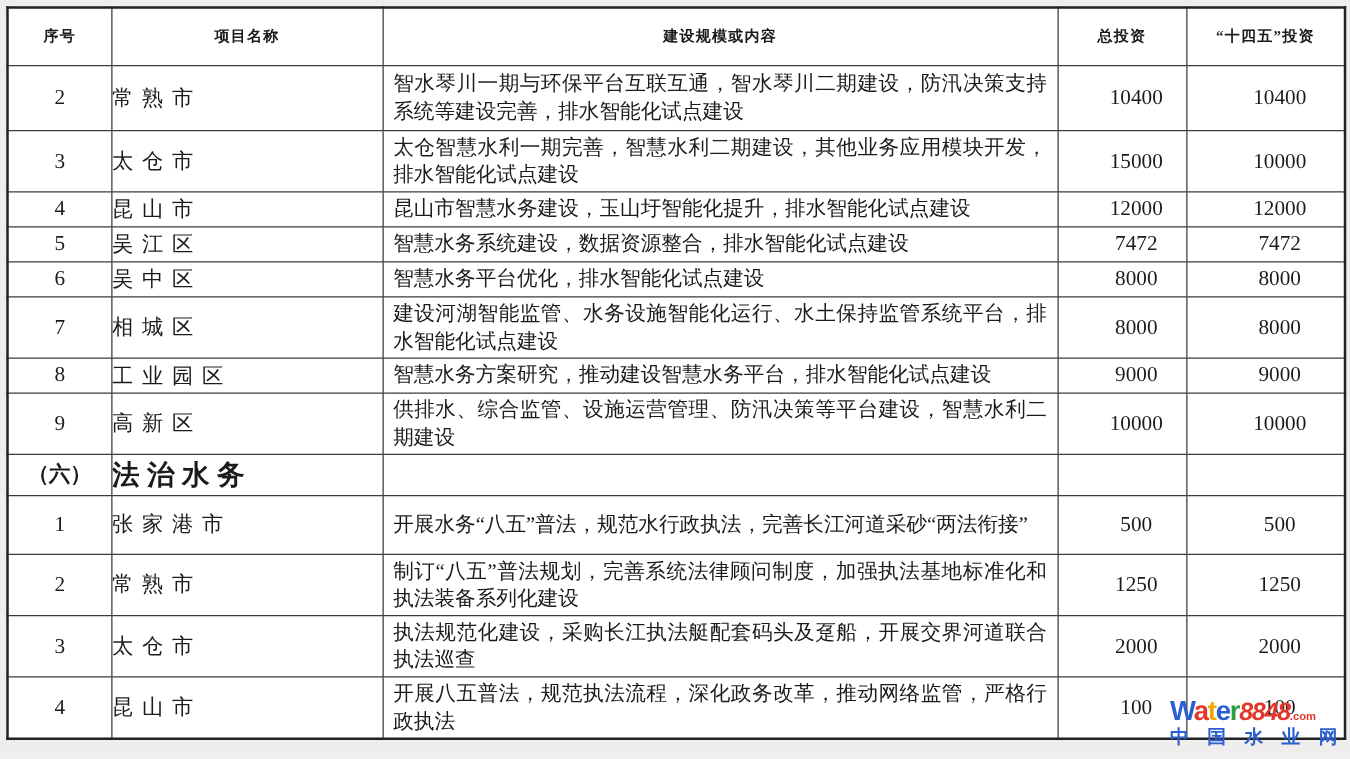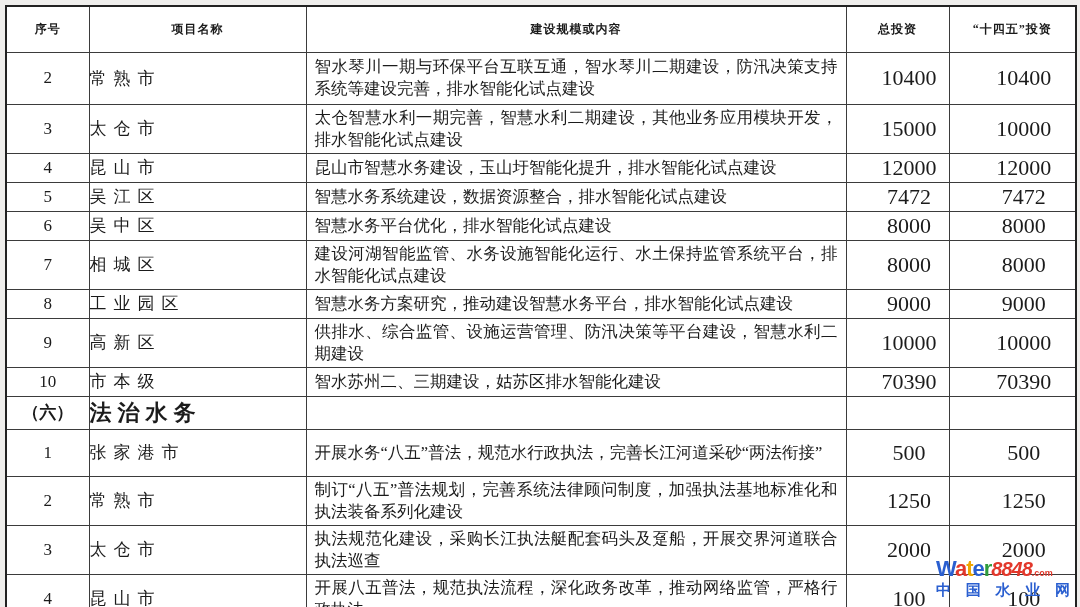--- a/index.html
+++ b/index.html
@@ -49,21 +49,21 @@
   }
   td.col-content {
     text-align:justify;
     font-size:16.5px;
     line-height:22px;
     padding:2px 8px;
     margin-left:12px;
   }
   td.col-total, td.col-plan {
     text-align:center;
-    font-size:22px;
+    font-size:17px;
     padding-left:24px;
   }
   tr.section-row td { font-weight:bold; }
   tr.section-row td.col-name { font-size:22px; letter-spacing:6px; }
 
   
   .watermark {
     position:absolute;
     right:8px;
     bottom:10px;
@@ -175,27 +175,20 @@
           <td class="col-total">9000</td>
           <td class="col-plan">9000</td>
         </tr>
         <tr style="height: 45px;">
           <td class="col-no">9</td>
           <td class="col-name">高新区</td>
           <td class="col-content">供排水、综合监管、设施运营管理、防汛决策等平台建设，智慧水利二期建设</td>
           <td class="col-total">10000</td>
           <td class="col-plan">10000</td>
         </tr>
-        <tr style="height: 27px;">
-          <td class="col-no">10</td>
-          <td class="col-name">市本级</td>
-          <td class="col-content">智水苏州二、三期建设，姑苏区排水智能化建设</td>
-          <td class="col-total">70390</td>
-          <td class="col-plan">70390</td>
-        </tr>
         <tr class="section-row" style="height: 28px;">
           <td class="col-no">（六）</td>
           <td class="col-name">法治水务</td>
           <td class="col-content"></td>
           <td class="col-total"></td>
           <td class="col-plan"></td>
         </tr>
         <tr style="height: 47px;">
           <td class="col-no">1</td>
           <td class="col-name">张家港市</td>

